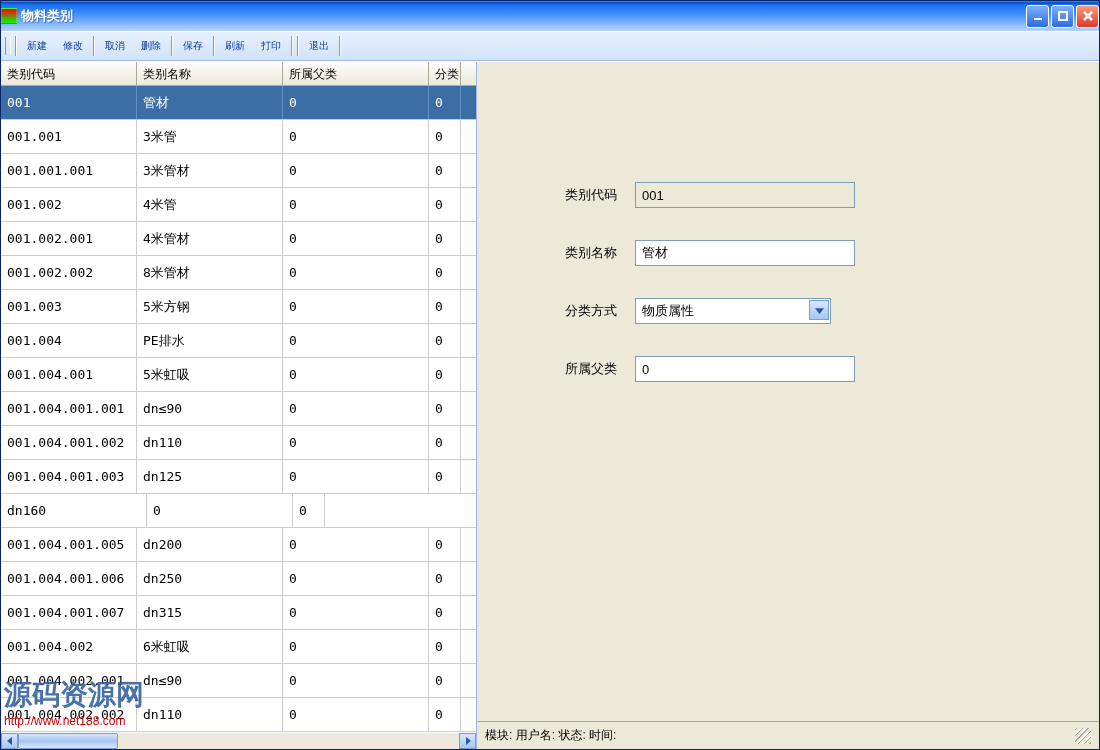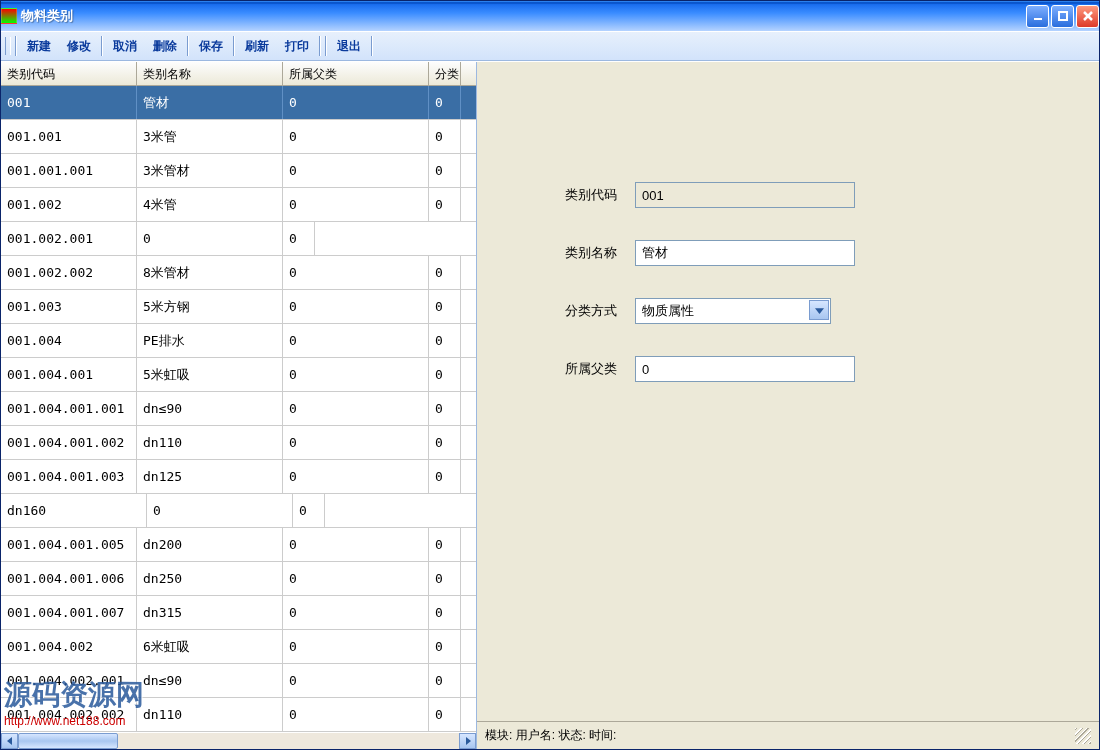--- a/index.html
+++ b/index.html
@@ -60,24 +60,24 @@
   margin-right: 2px;
 }
 .tb-sep {
   width: 2px; height: 20px;
   border-left: 1px solid #7a9cd0;
   border-right: 1px solid #fff;
   margin: 0 2px;
 }
 .tb-btn {
   color: #0a3a9c;
-  font-weight: bold;
+  font-weight: normal;
   padding: 3px 8px;
   cursor: pointer;
-  font-size: 12px;
+  font-size: 10px;
 }
 
 .content {
   flex: 1;
   display: flex;
   min-height: 0;
   border-top: 1px solid #fff;
 }
 
 .left-pane {
@@ -285,20 +285,21 @@
           <div class="gcell c3">0</div>
         </div>
         <div class="grid-row">
           <div class="gcell c0">001.002</div>
           <div class="gcell c1">4米管</div>
           <div class="gcell c2">0</div>
           <div class="gcell c3">0</div>
         </div>
         <div class="grid-row">
           <div class="gcell c0">001.002.001</div>
+          <div class="gcell c1">4米管材</div>
           <div class="gcell c2">0</div>
           <div class="gcell c3">0</div>
         </div>
         <div class="grid-row">
           <div class="gcell c0">001.002.002</div>
           <div class="gcell c1">8米管材</div>
           <div class="gcell c2">0</div>
           <div class="gcell c3">0</div>
         </div>
         <div class="grid-row">

